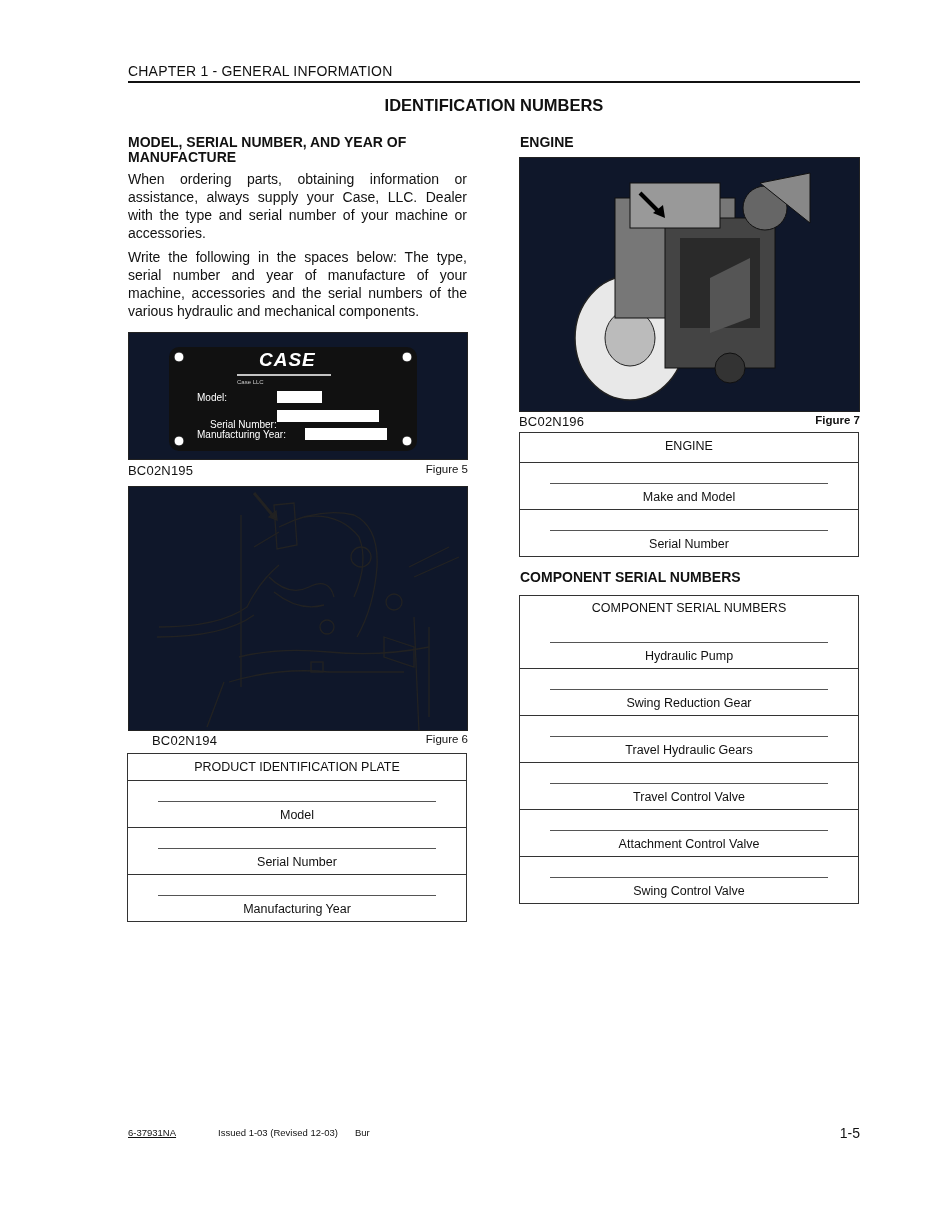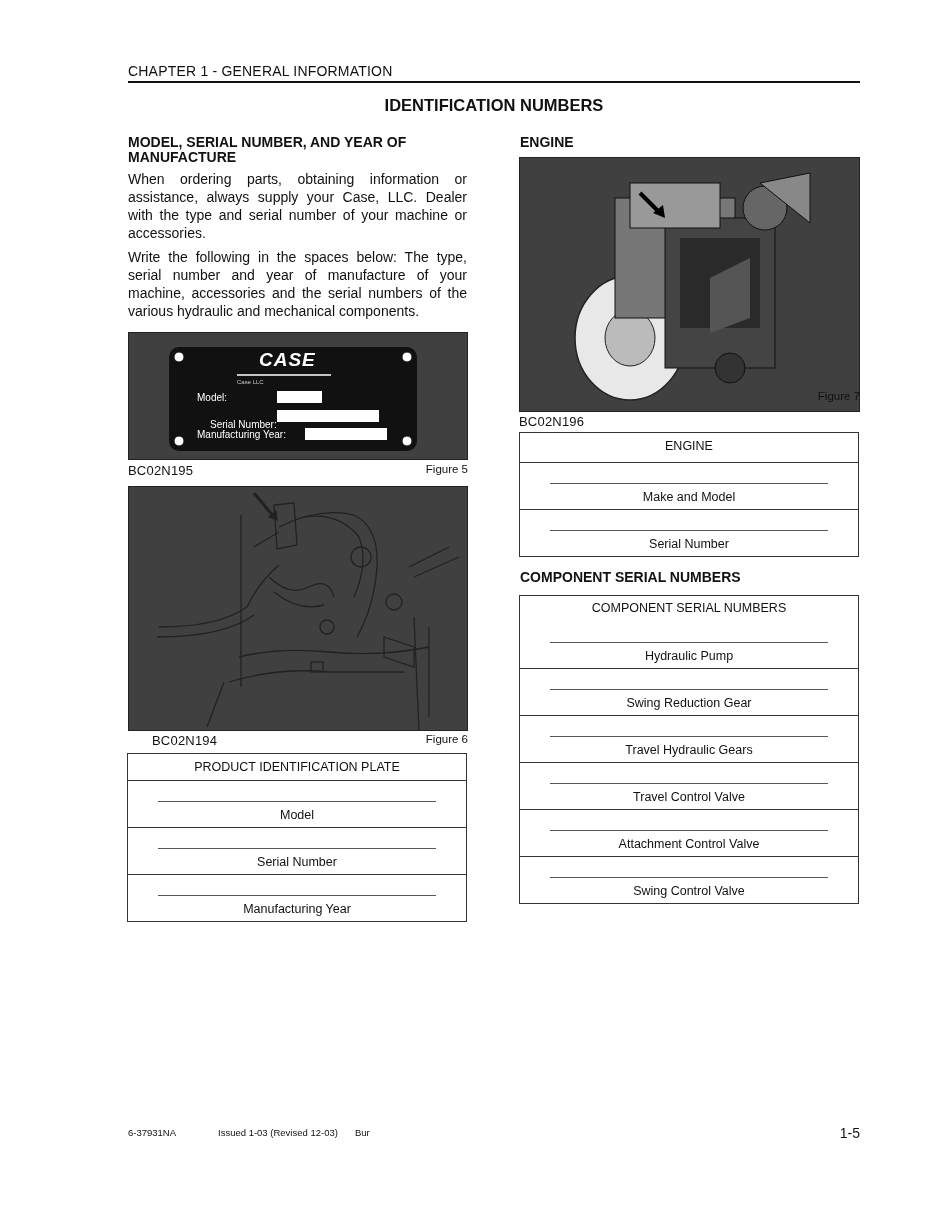--- a/index.html
+++ b/index.html
@@ -2,21 +2,21 @@
 <html><head>
 <meta charset="utf-8">
 <style>
   html, body { margin: 0; padding: 0; background: #ffffff; }
   body { width: 935px; height: 1210px; position: relative; font-family: "Liberation Sans", sans-serif; color: #111; overflow: hidden; }
   .chapter-header { position: absolute; left: 128px; top: 63px; width: 732px; text-align: left; font-size: 14px; letter-spacing: 0.2px; }
   .chapter-rule { position: absolute; left: 128px; top: 81px; width: 732px; height: 1.5px; background: #111; }
   .page-title { position: absolute; left: 128px; top: 96px; width: 732px; text-align: center; font-size: 16.5px; font-weight: bold; }
   .h2 { position: absolute; font-weight: bold; font-size: 14px; line-height: 15px; }
   .para { position: absolute; font-size: 14px; line-height: 18px; text-align: justify; }
-  .fig { position: absolute; border: 1.2px solid #222; box-sizing: border-box; background: #404040; overflow: hidden; }
+  .fig { position: absolute; border: 1.2px solid #222; box-sizing: border-box; background: #0f172a; overflow: hidden; }
   .fig-code { position: absolute; font-size: 13px; letter-spacing: 0.2px; }
   .fig-label { position: absolute; font-size: 11.5px; text-align: right; }
   table.form { position: absolute; border-collapse: collapse; box-sizing: border-box; }
   table.form td { border: 1px solid #333; text-align: center; font-size: 12.5px; padding: 0; vertical-align: bottom; }
   table.form td.head { vertical-align: top; padding-top: 6px; }
   .line { display: block; height: 1px; background: #555; margin: 0 auto 6px auto; width: 82%; }
   .cell-label { display: block; padding-bottom: 5px; }
   .footer { position: absolute; top: 1127px; font-size: 9.5px; }
   .page-num { position: absolute; left: 820px; top: 1125px; font-size: 14px; }
 </style>
@@ -121,21 +121,21 @@
     <circle cx="245" cy="50" r="22" fill="#666" stroke="#111"></circle>
     <path d="M240 25 L290 15 L290 65 Z" fill="#888" stroke="#111"></path>
     <rect x="160" y="80" width="80" height="90" fill="#2a2a2a"></rect>
     <path d="M190 120 L230 100 L230 160 L190 175 Z" fill="#555"></path>
     <circle cx="210" cy="210" r="15" fill="#333" stroke="#111"></circle>
     <path d="M120 35 L140 55" stroke="#000" stroke-width="4"></path>
     <path d="M133 55 L145 60 L143 47 Z" fill="#000"></path>
   </svg>
 </div>
 <div class="fig-code" style="left:519px; top:414px;">BC02N196</div>
-<div class="fig-label" style="left:772px; top:390px; width:88px;">Figure 7</div>
+<div class="fig-label" style="left:772px; top:414px; width:88px;font-weight:bold;">Figure 7</div>
 
 <table class="form" style="left:519px; top:432px; width:340px;">
   <tbody>
       <tr>
         <td class="head" style="height:23px;">ENGINE</td>
       </tr>
   <tr>
         <td style="height:46px;">
           <span class="line"></span>
           <span class="cell-label">Make and Model</span>
@@ -189,16 +189,16 @@
       </tr>
   <tr>
         <td style="height:46px;">
           <span class="line"></span>
           <span class="cell-label">Swing Control Valve</span>
         </td>
       </tr>
 </tbody>
   </table>
 
-<div class="footer" style="left:128px;">6-37931NA</div>
+<div class="footer" style="left:128px;text-decoration:underline;">6-37931NA</div>
 <div class="footer" style="left:218px;">Issued 1-03 (Revised 12-03)</div>
 <div class="footer" style="left:355px;">Bur</div>
 <div class="page-num" style="width:40px; text-align:right;">1-5</div>
 
 </body></html>

